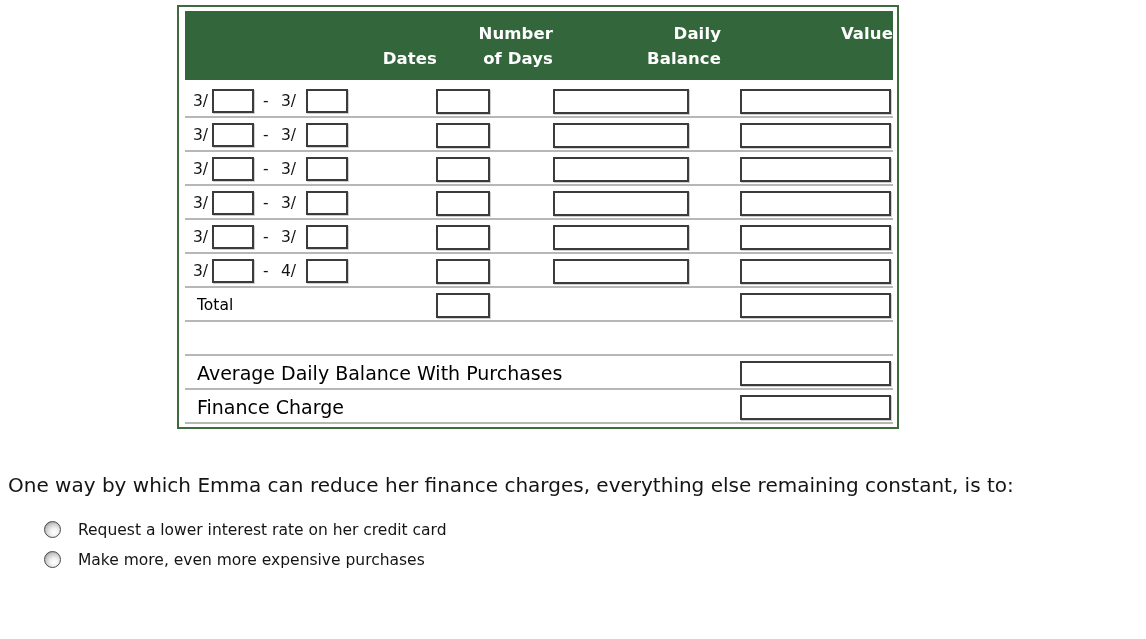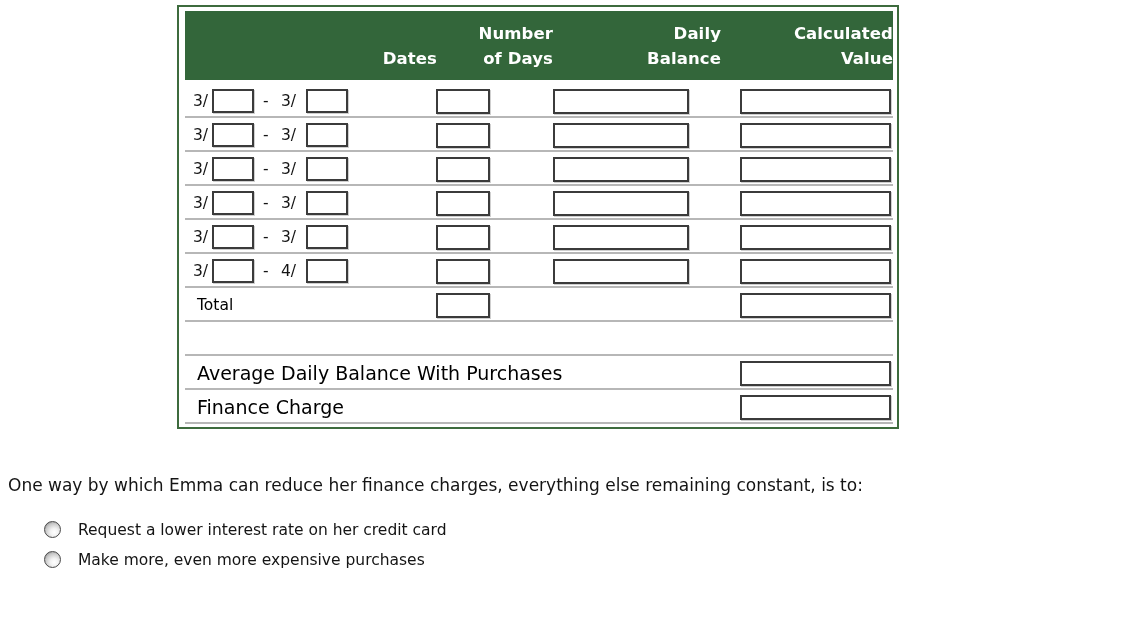--- a/index.html
+++ b/index.html
@@ -116,21 +116,21 @@
   .row.summary .cell-label { font-size: 19px; }
 
   
   #question-block {
     position: absolute;
     left: 8px;
     top: 474px;
     width: 1100px;
   }
   #question-text {
-    font-size: 17px;
+    font-size: 20px;
     color: #141414;
     line-height: 22px;
     white-space: nowrap;
   }
   #options-list {
     margin-top: 19px;
   }
   .option-row {
     position: relative;
     height: 30px;
@@ -170,21 +170,20 @@
       </div>
       <div class="hdr-cell" id="hdr-days">
         <span class="hdr-line">Number</span>
         <span class="hdr-line">of Days</span>
       </div>
       <div class="hdr-cell" id="hdr-balance">
         <span class="hdr-line">Daily</span>
         <span class="hdr-line">Balance</span>
       </div>
       <div class="hdr-cell" id="hdr-calc">
-        <span class="hdr-line">Calculated</span>
         <span class="hdr-line">Value</span>
       </div>
     </div>
 
     <div id="rows-host">
         <div class="row" style="top: 77px;">
           <span class="date-pre mon1">3/</span>
           <span class="ibox box-date box-d1"></span>
           <span class="date-pre sep-dash">-</span>
           <span class="date-pre mon2">3/</span>

